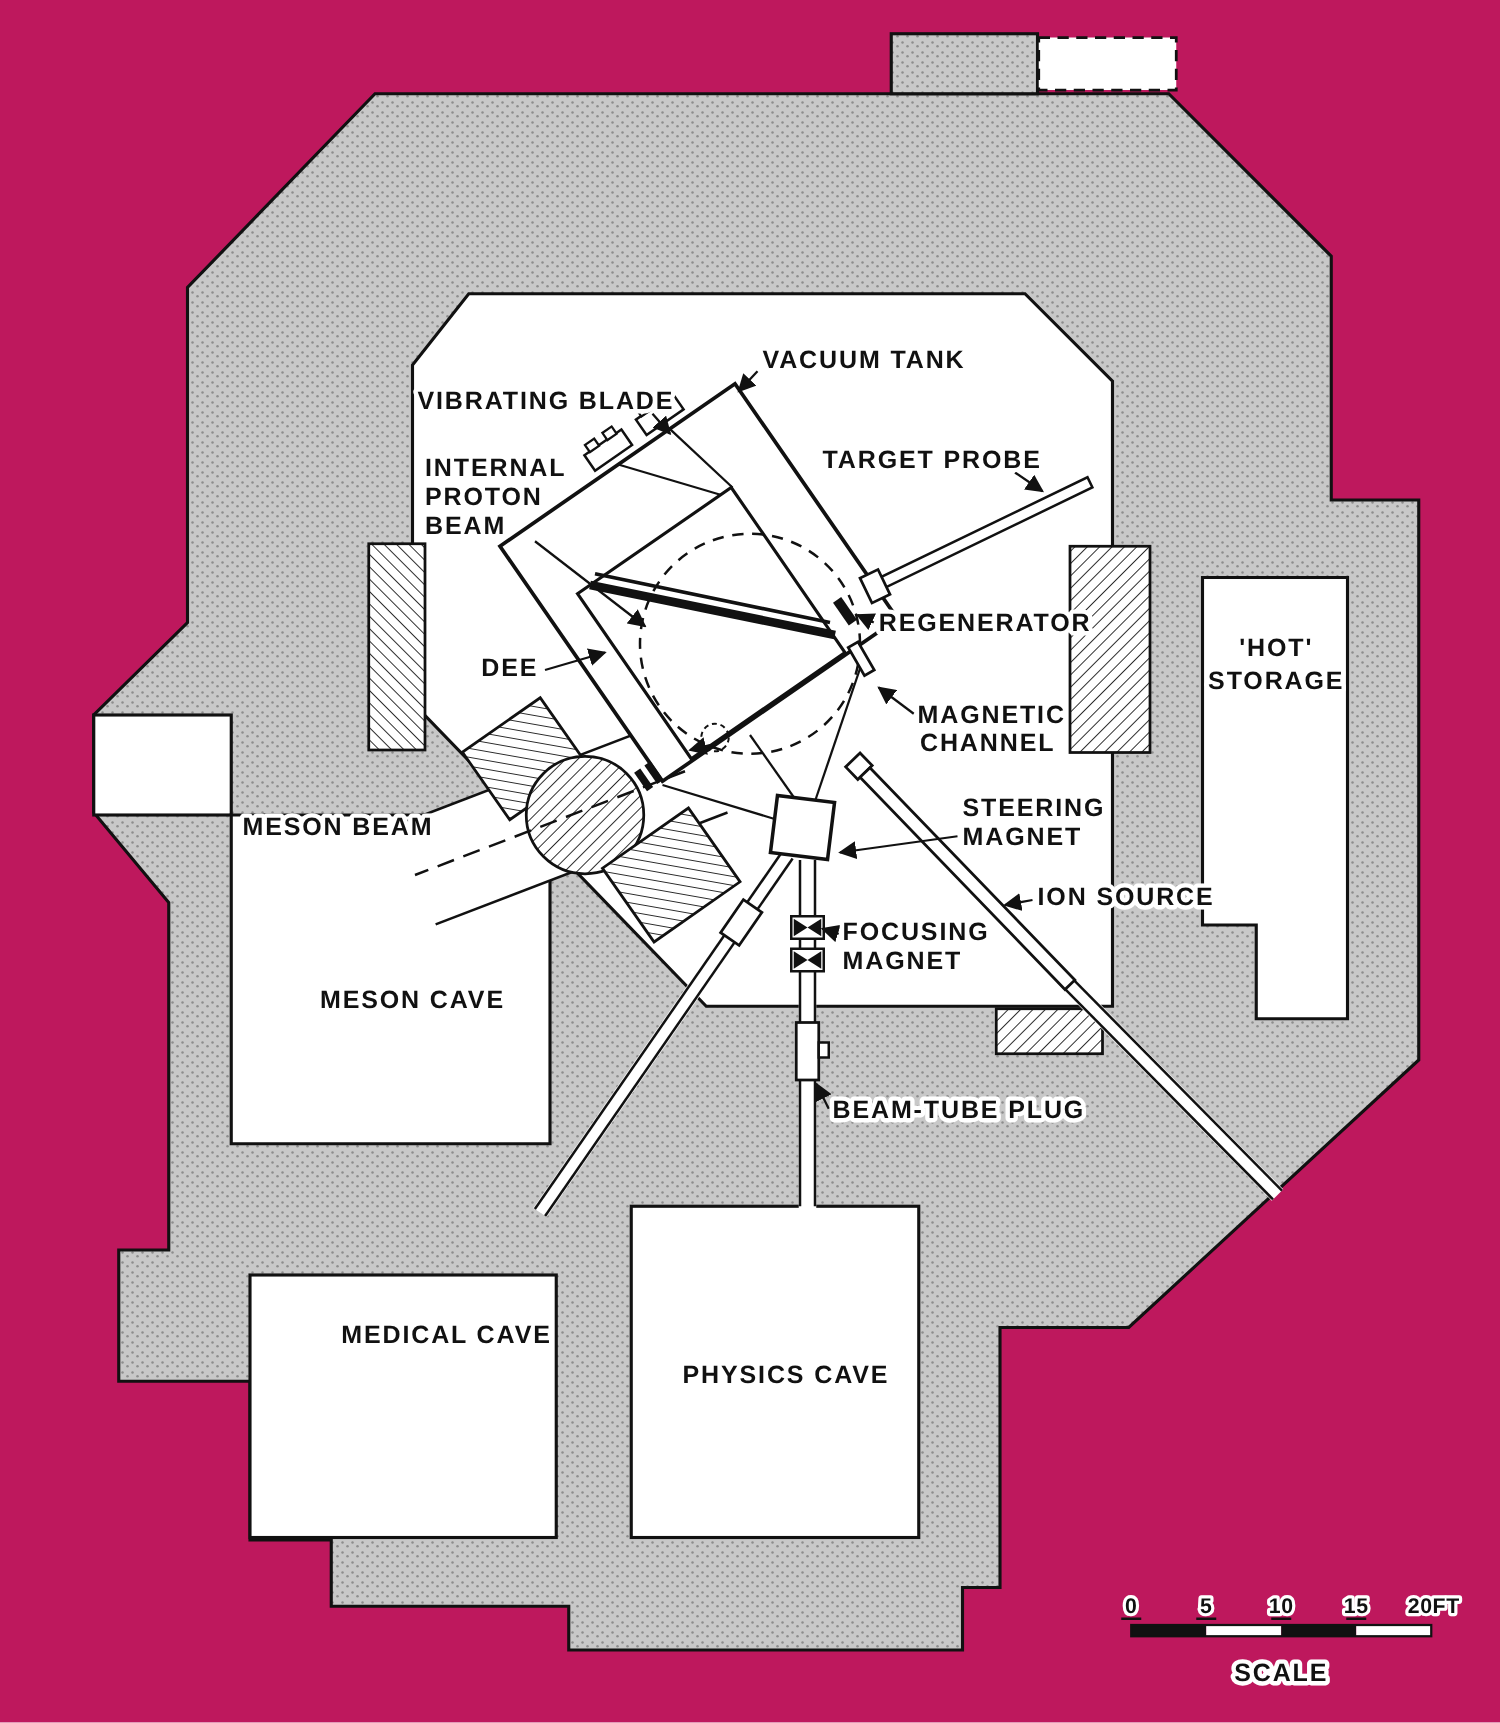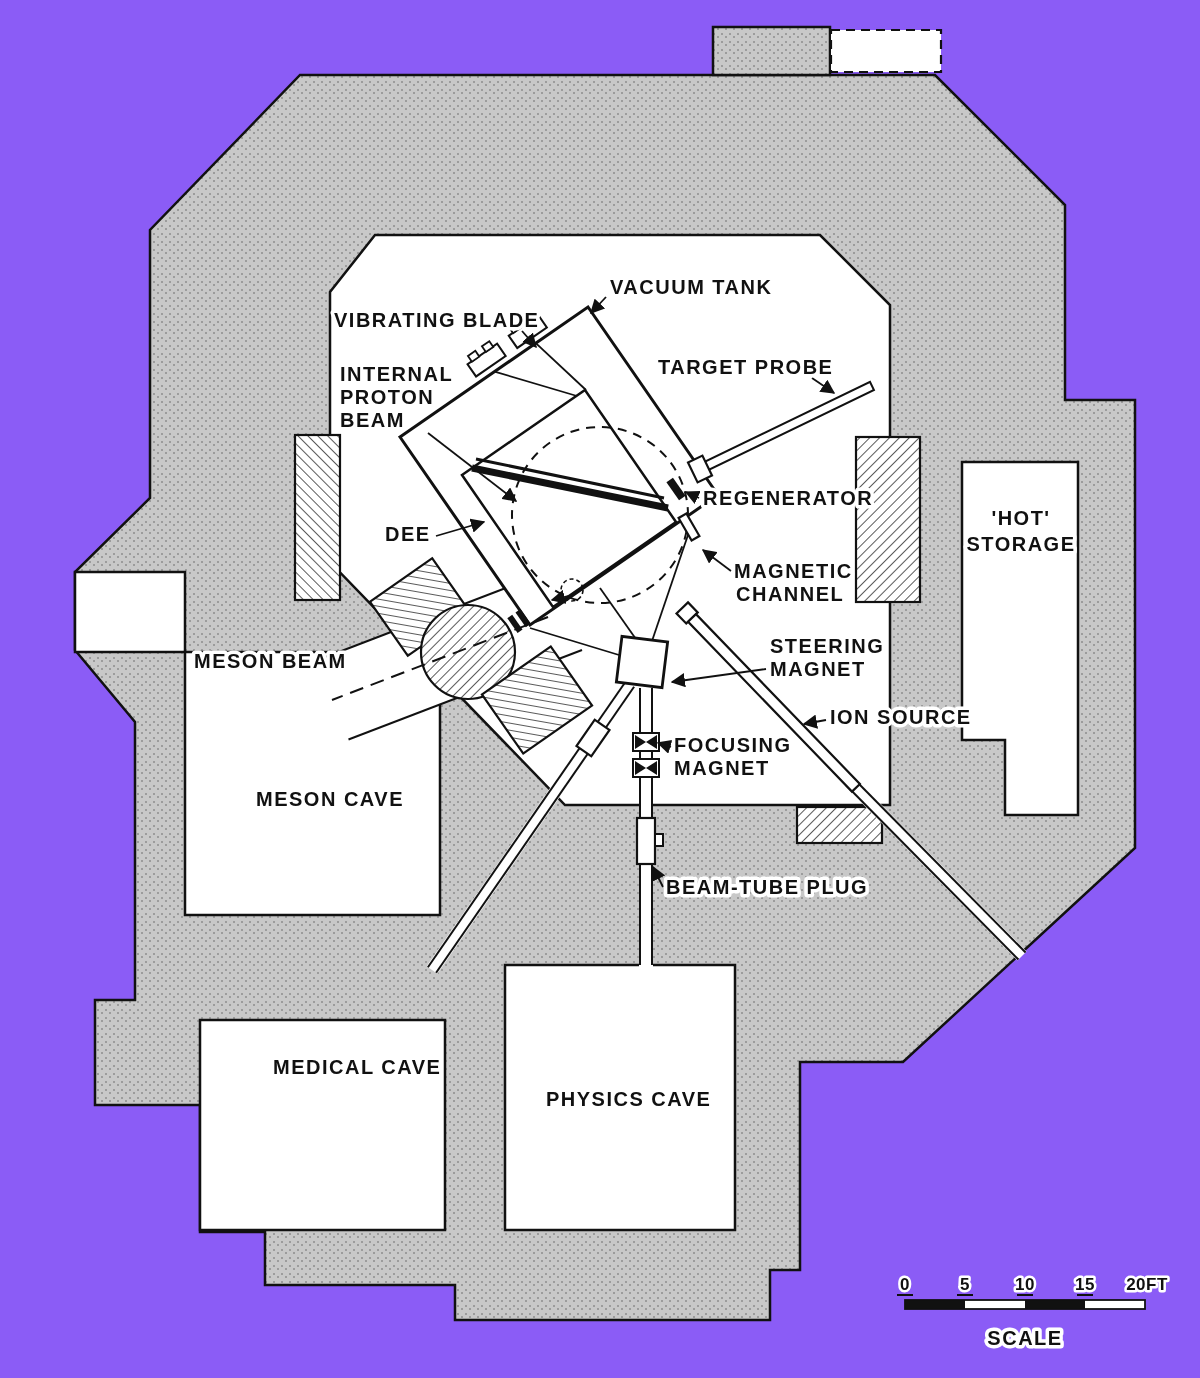--- a/index.html
+++ b/index.html
@@ -1,16 +1,16 @@
 <!DOCTYPE html>
 <html><head>
 <meta charset="utf-8">
 <style>
   html,body { margin:0; padding:0; background:#ffffff; }
-  .canvas { position:relative; width:1200px; height:1378px; background:#8b5cf6; overflow:hidden; }
+  .canvas { position:relative; width:1200px; height:1378px; background:#be185d; overflow:hidden; }
   svg { display:block; }
   .lbl {
     font-family:"Liberation Sans", sans-serif;
     font-weight:bold;
     font-size:20px;
     letter-spacing:1.5px;
     fill:#111;
     paint-order:stroke;
     stroke:#ffffff;
     stroke-width:7px;

